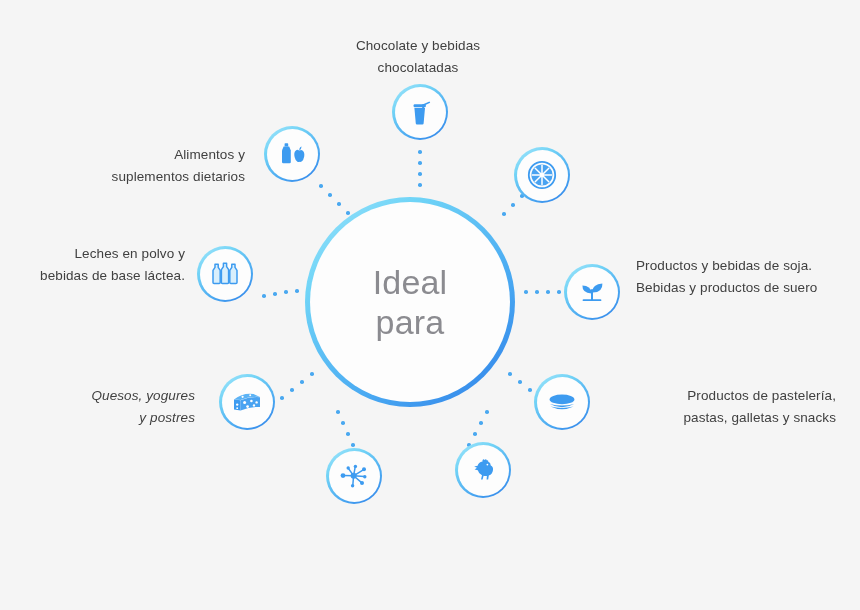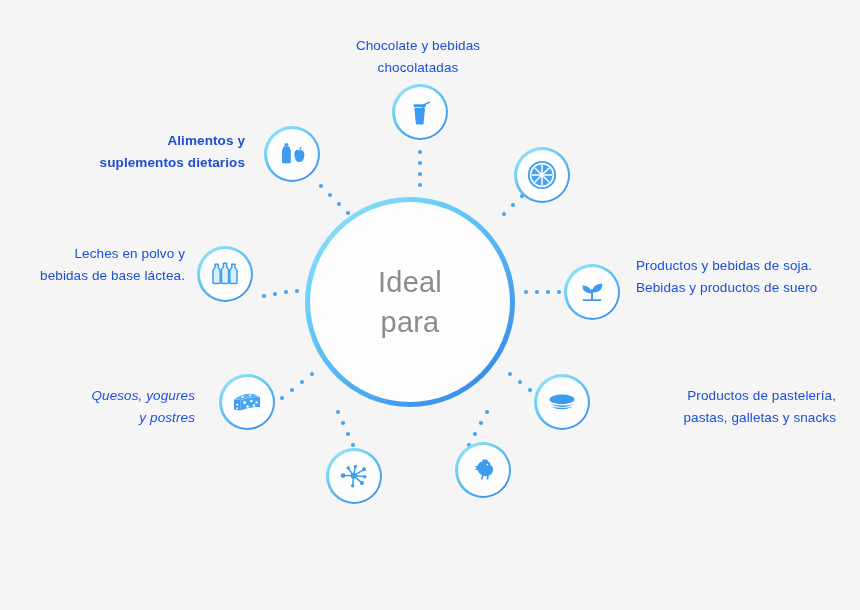--- a/index.html
+++ b/index.html
@@ -42,21 +42,21 @@
     height: 100%;
     border-radius: 50%;
     background: #fdfdfd;
     display: flex;
     flex-direction: column;
     align-items: center;
     justify-content: center;
   }
   .hub-text {
     color: #8b8b90;
-    font-size: 29px;
+    font-size: 34px;
     line-height: 40px;
     font-weight: 400;
     text-align: center;
     letter-spacing: 0.2px;
     white-space: pre-line;
   }
 
   
   .node {
     position: absolute;
@@ -76,21 +76,21 @@
     align-items: center;
     justify-content: center;
   }
   .node-inner svg {
     display: block;
   }
 
   
   .label {
     position: absolute;
-    color: #1d4ed8;
+    color: #404040;
     font-size: 13.5px;
     line-height: 22px;
     white-space: pre-line;
     letter-spacing: 0.1px;
   }
   .label.right { text-align: left; }
   .label.left  { text-align: right; }
   .label.center { text-align: center; }
 
   
@@ -332,16 +332,16 @@
           <rect x="7.6" y="2.2" width="3.6" height="3.4" rx="0.7" fill="#3d9bf0"></rect>
           <path d="M6.6 5.6 L12.2 5.6 L13.8 9.4 L13.8 21.0 Q13.8 22.2 12.6 22.2 L6.2 22.2 Q5.0 22.2 5.0 21.0 L5.0 9.4 Z" fill="#3d9bf0"></path>
           <path d="M22.0 9.4 Q20.4 8.0 18.6 9.8 Q16.6 11.6 17.6 16.0 Q18.4 19.6 20.4 20.8
                    Q21.6 21.4 22.4 20.8 Q23.4 21.4 24.6 20.6 Q26.6 19.2 27.2 15.6
                    Q27.8 11.4 25.8 9.8 Q24.2 8.4 22.6 9.6 Z" fill="#3d9bf0"></path>
           <path d="M22.4 9.4 Q22.0 6.6 24.6 5.6 Q24.2 8.6 22.6 9.5 Z" fill="#3d9bf0"></path>
         </svg>
       </span>
     </div>
   </div>
-  <div class="label left" style="left:60px; top:130px; width:185px;font-weight:bold;">Alimentos y
+  <div class="label left" style="left:60px; top:144px; width:185px;">Alimentos y
 suplementos dietarios</div>
 
 </div>
 
 </body></html>

